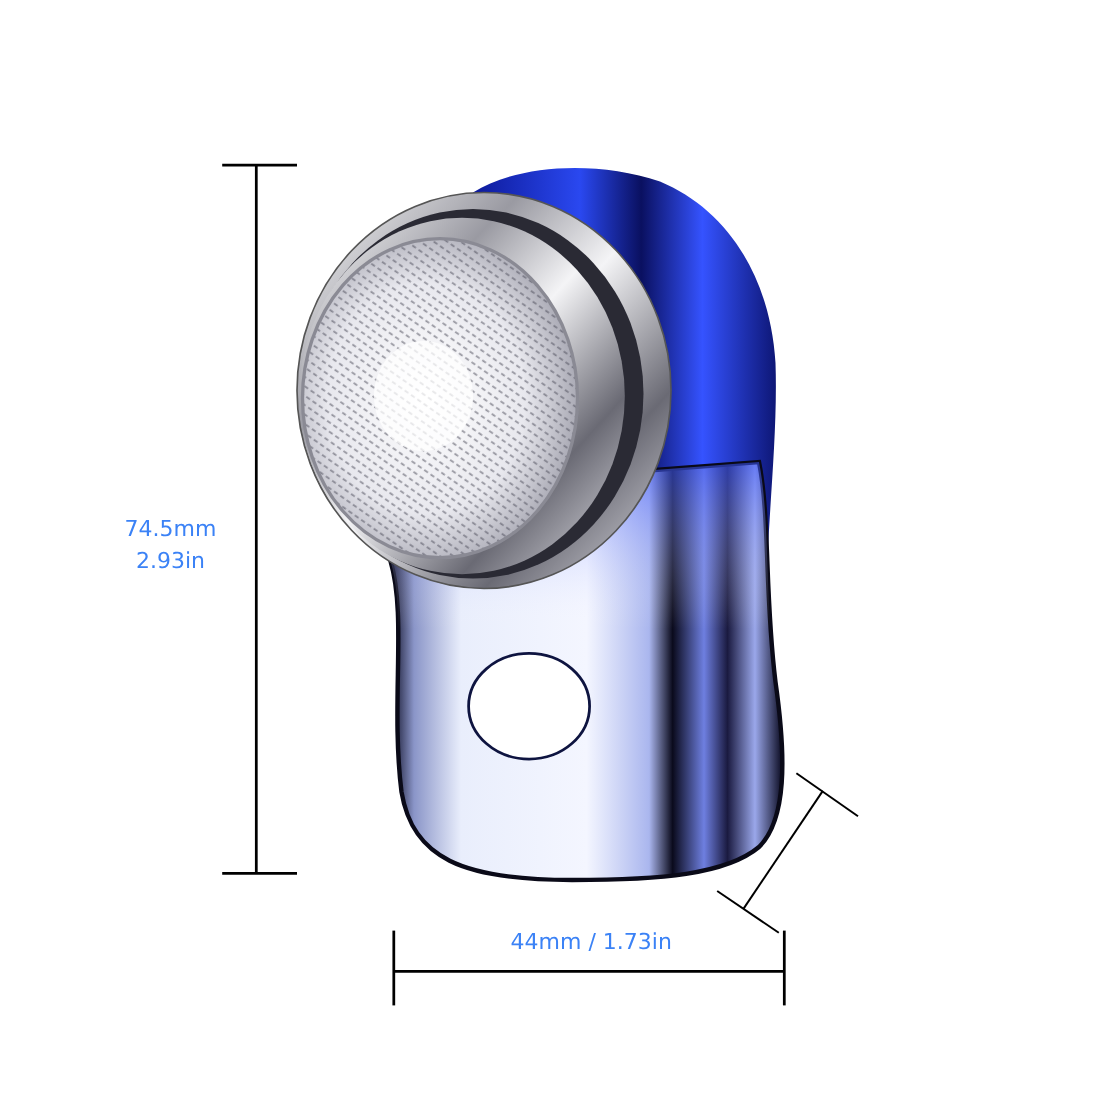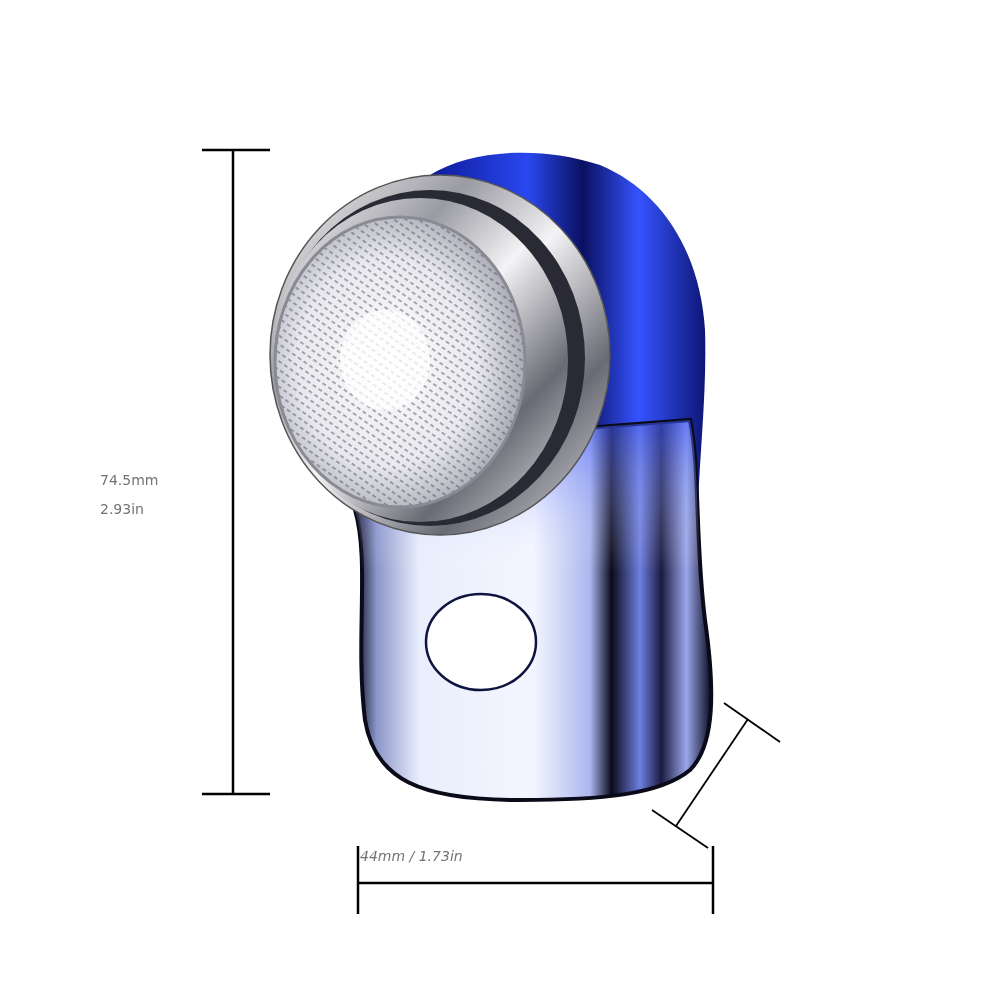--- a/index.html
+++ b/index.html
@@ -1,21 +1,21 @@
 <!DOCTYPE html>
 <html><head>
 <meta charset="utf-8">
 <style>
   html, body { margin:0; padding:0; background:#ffffff; }
   body { width:1000px; height:1000px; position:relative; overflow:hidden; font-family:"DejaVu Sans", sans-serif; }
   #stage { position:absolute; left:0; top:0; width:1000px; height:1000px; }
-  .label { position:absolute; color:#737373; font-size:14px; line-height:29px; }
+  .label { position:absolute; color:#3b82f6; font-size:20px; text-align:center; line-height:29px; }
   #height-label { left:100px; top:466px; width:110px; }
   #depth-label { left:718px; top:795px; width:100px; }
-  #width-label { left:360px; top:842px; width:355px;font-style:italic; }
+  #width-label { left:360px; top:842px; width:355px; }
   svg { position:absolute; left:0; top:0; }
 </style>
 </head>
 <body>
 
 <div id="stage">
   <svg width="1000" height="1000" viewBox="0 0 1000 1000">
     <defs>
       <linearGradient id="bodyGrad" x1="0" y1="0" x2="1" y2="0">
         <stop offset="0" stop-color="#0b0b22"></stop>

